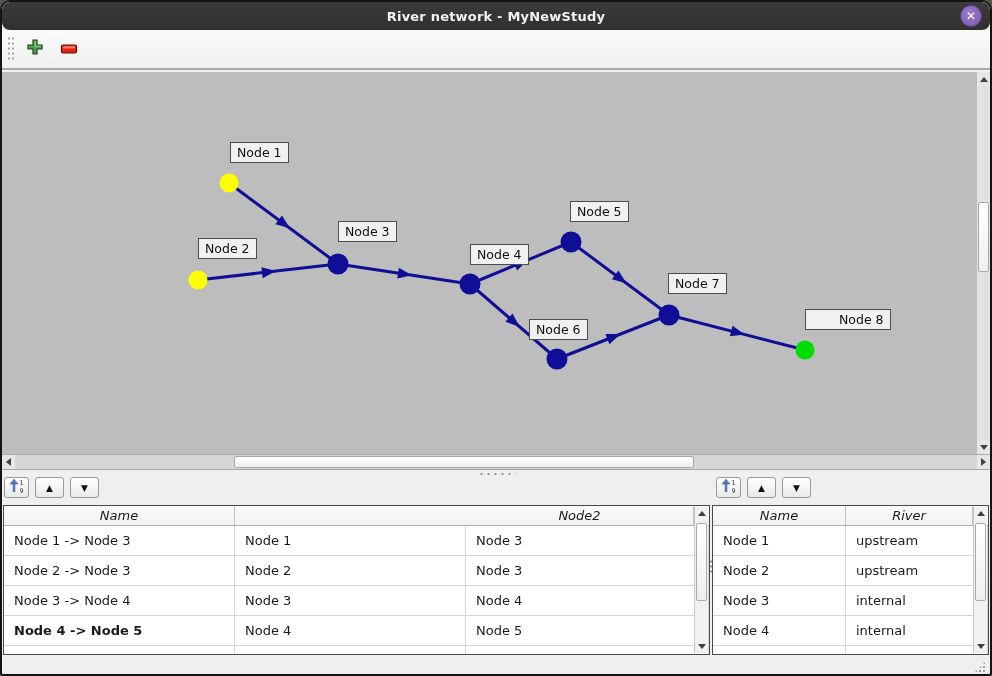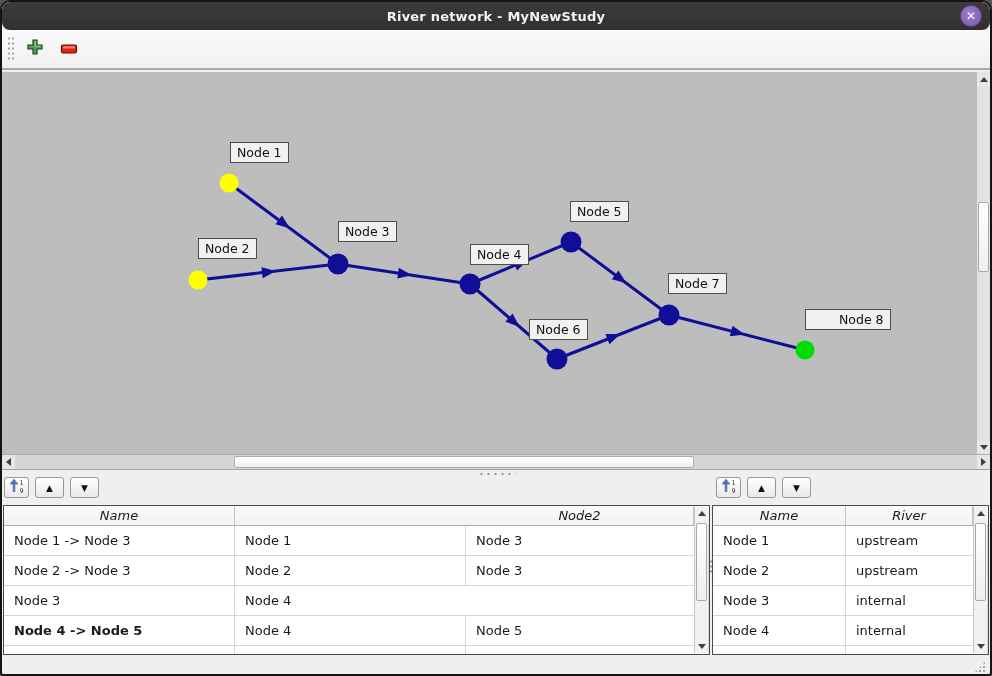--- a/index.html
+++ b/index.html
@@ -242,20 +242,21 @@
             <div class="cell" style="flex: 0 0 231px;">Node 1 -&gt; Node 3</div>
             <div class="cell" style="flex: 0 0 231px;">Node 1</div>
             <div class="cell" style="flex: 1 1 auto;">Node 3</div>
           </div>
           <div class="t-row">
             <div class="cell" style="flex: 0 0 231px;">Node 2 -&gt; Node 3</div>
             <div class="cell" style="flex: 0 0 231px;">Node 2</div>
             <div class="cell" style="flex: 1 1 auto;">Node 3</div>
           </div>
           <div class="t-row">
+            <div class="cell" style="flex: 0 0 231px;">Node 3 -&gt; Node 4</div>
             <div class="cell" style="flex: 0 0 231px;">Node 3</div>
             <div class="cell" style="flex: 1 1 auto;">Node 4</div>
           </div>
           <div class="t-row">
             <div class="cell" style="flex: 0 0 231px; font-weight: bold;">Node 4 -&gt; Node 5</div>
             <div class="cell" style="flex: 0 0 231px;">Node 4</div>
             <div class="cell" style="flex: 1 1 auto;">Node 5</div>
           </div>
           <div class="t-row">
             <div class="cell" style="flex: 0 0 231px;"></div>

